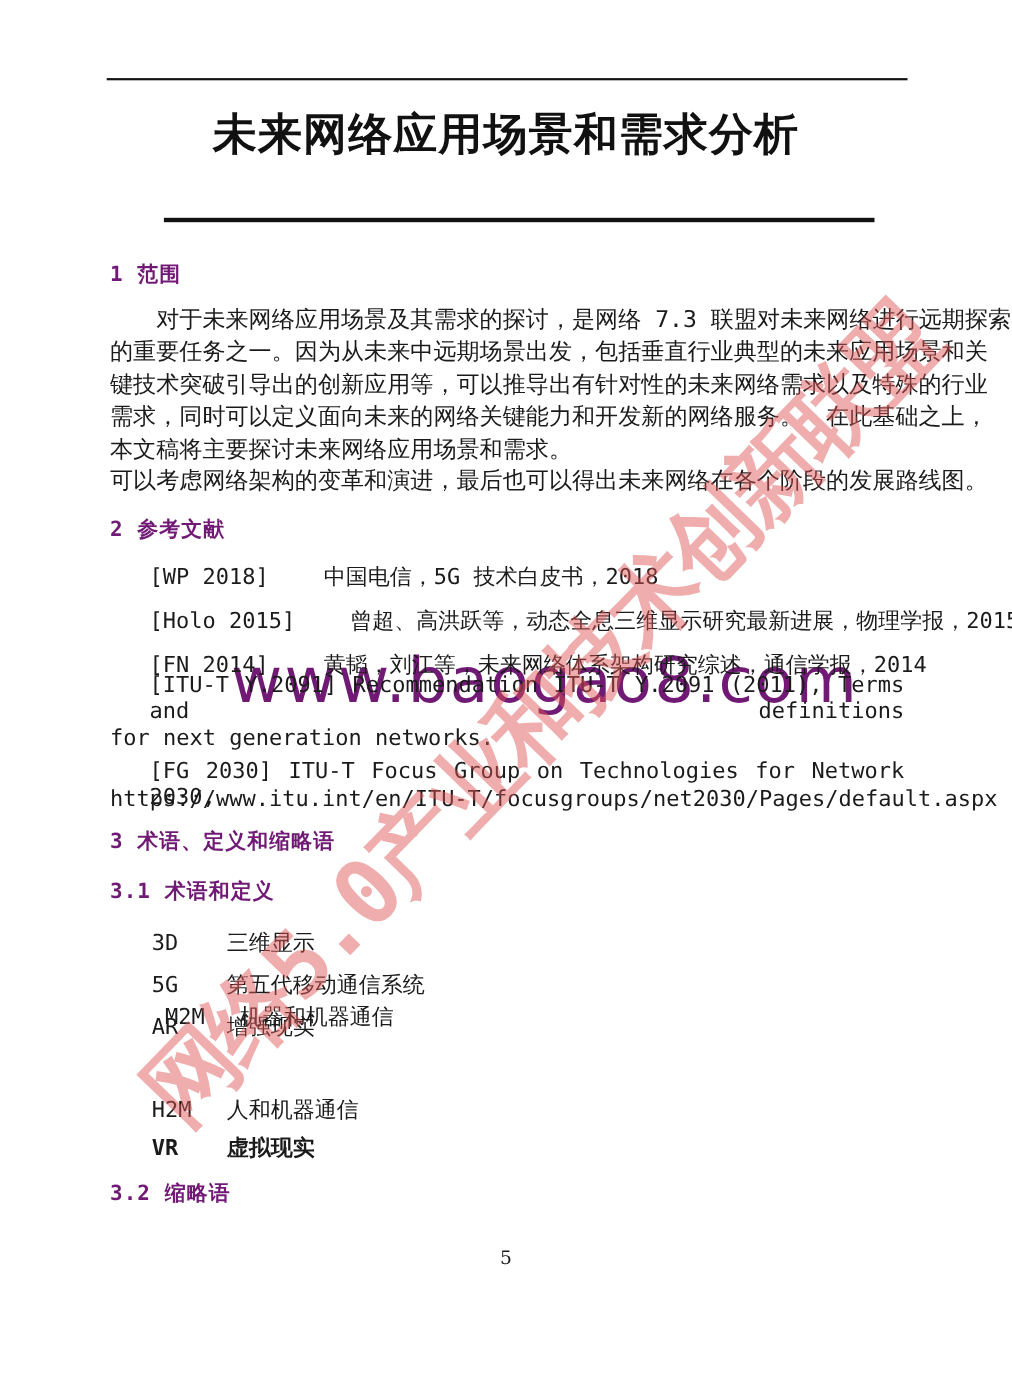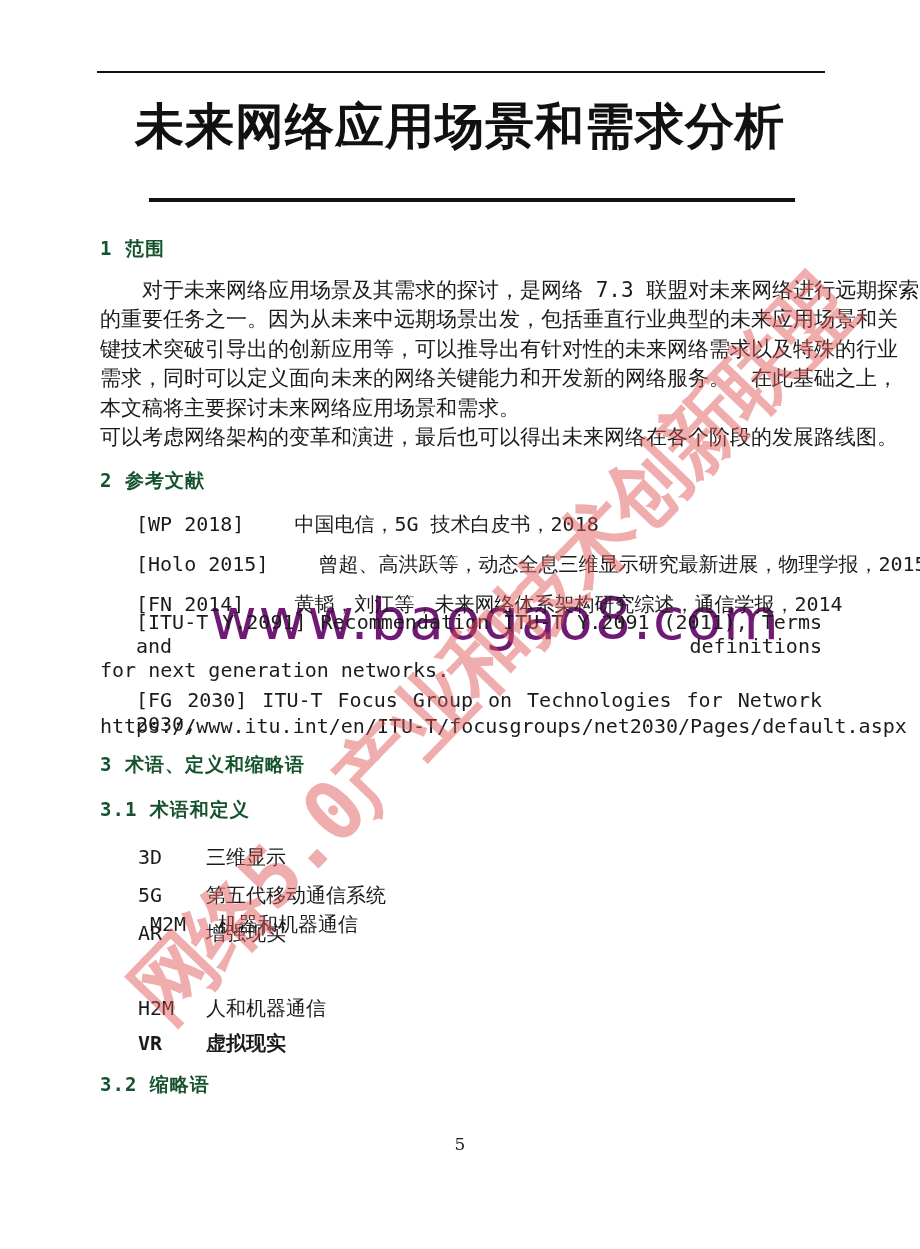--- a/index.html
+++ b/index.html
@@ -15,27 +15,27 @@
   .abs { position: absolute; }
 
   
   .rule-top { top: 71px; left: 97px; width: 728px; height: 2px; background: #121212; }
   .rule-mid { top: 198px; left: 149px; width: 646px; height: 4px; background: #121212; }
 
   
   .doc-title {
     top: 94px; left: 0; width: 920px;
     text-align: center;
-    font-size: 49px; font-weight: bold;
+    font-size: 40px; font-weight: bold;
     letter-spacing: 1px;
     color: #111111;
   }
 
   
-  .h-sec { left: 100px; font-size: 19px; font-weight: bold; color: #14532d; letter-spacing: 1px; }
+  .h-sec { left: 100px; font-size: 19px; font-weight: bold; color: #701a75; letter-spacing: 1px; }
   .h1-scope { top: 236px; }
   .h2-refs  { top: 468px; }
   .h3-terms { top: 752px; }
   .h31      { top: 797px; }
   .h32      { top: 1072px; }
 
   
   .para { top: 276px; left: 100px; width: 722px; font-size: 21px; color: #1b1b1b; }
   .para-line {
     height: 29.4px; line-height: 29.4px;

